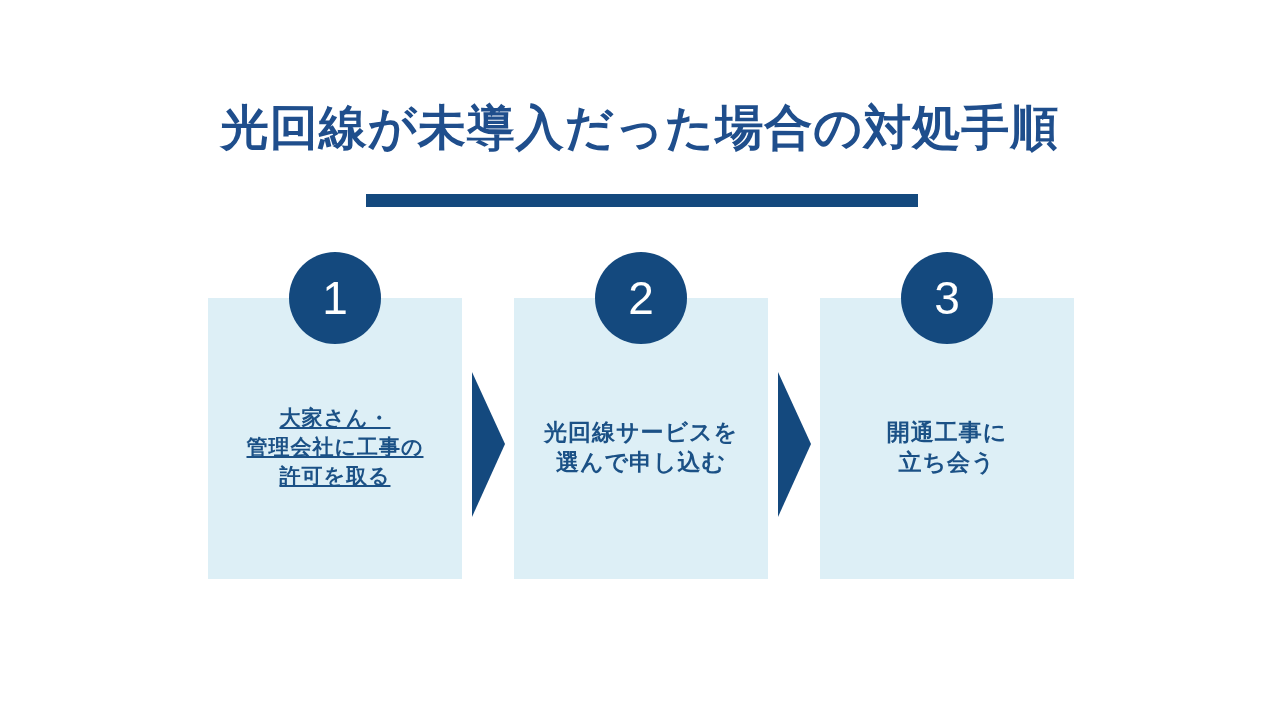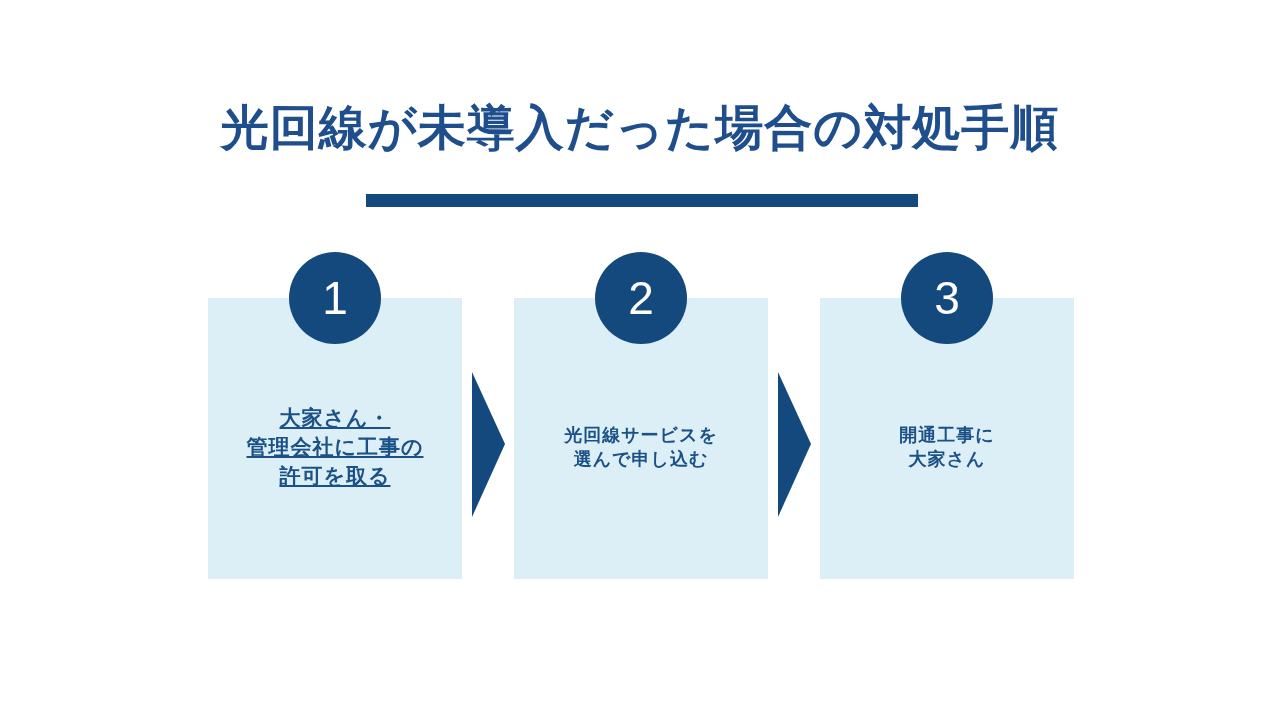--- a/index.html
+++ b/index.html
@@ -67,21 +67,21 @@
     position: absolute;
     inset: 0;
     display: flex;
     align-items: center;
     justify-content: center;
     padding-top: 18px;
     text-align: center;
     white-space: pre-line;
     color: #1b5186;
     font-weight: bold;
-    font-size: 18px;
+    font-size: 23px;
     line-height: 1.3;
     letter-spacing: 1px;
   }
   .card-1 .step-label {
     font-size: 21px;
     line-height: 1.38;
     text-decoration: underline;
   }
   .arrow {
     position: absolute;
@@ -117,16 +117,16 @@
     <div class="step-number">2</div>
     <div class="step-label">光回線サービスを
 選んで申し込む</div>
   </div>
 
   <div class="arrow arrow-2"></div>
 
   <div class="step-card card-3">
     <div class="step-number">3</div>
     <div class="step-label">開通工事に
-大家さん</div>
+立ち会う</div>
   </div>
 
 </div>
 
 </body></html>

